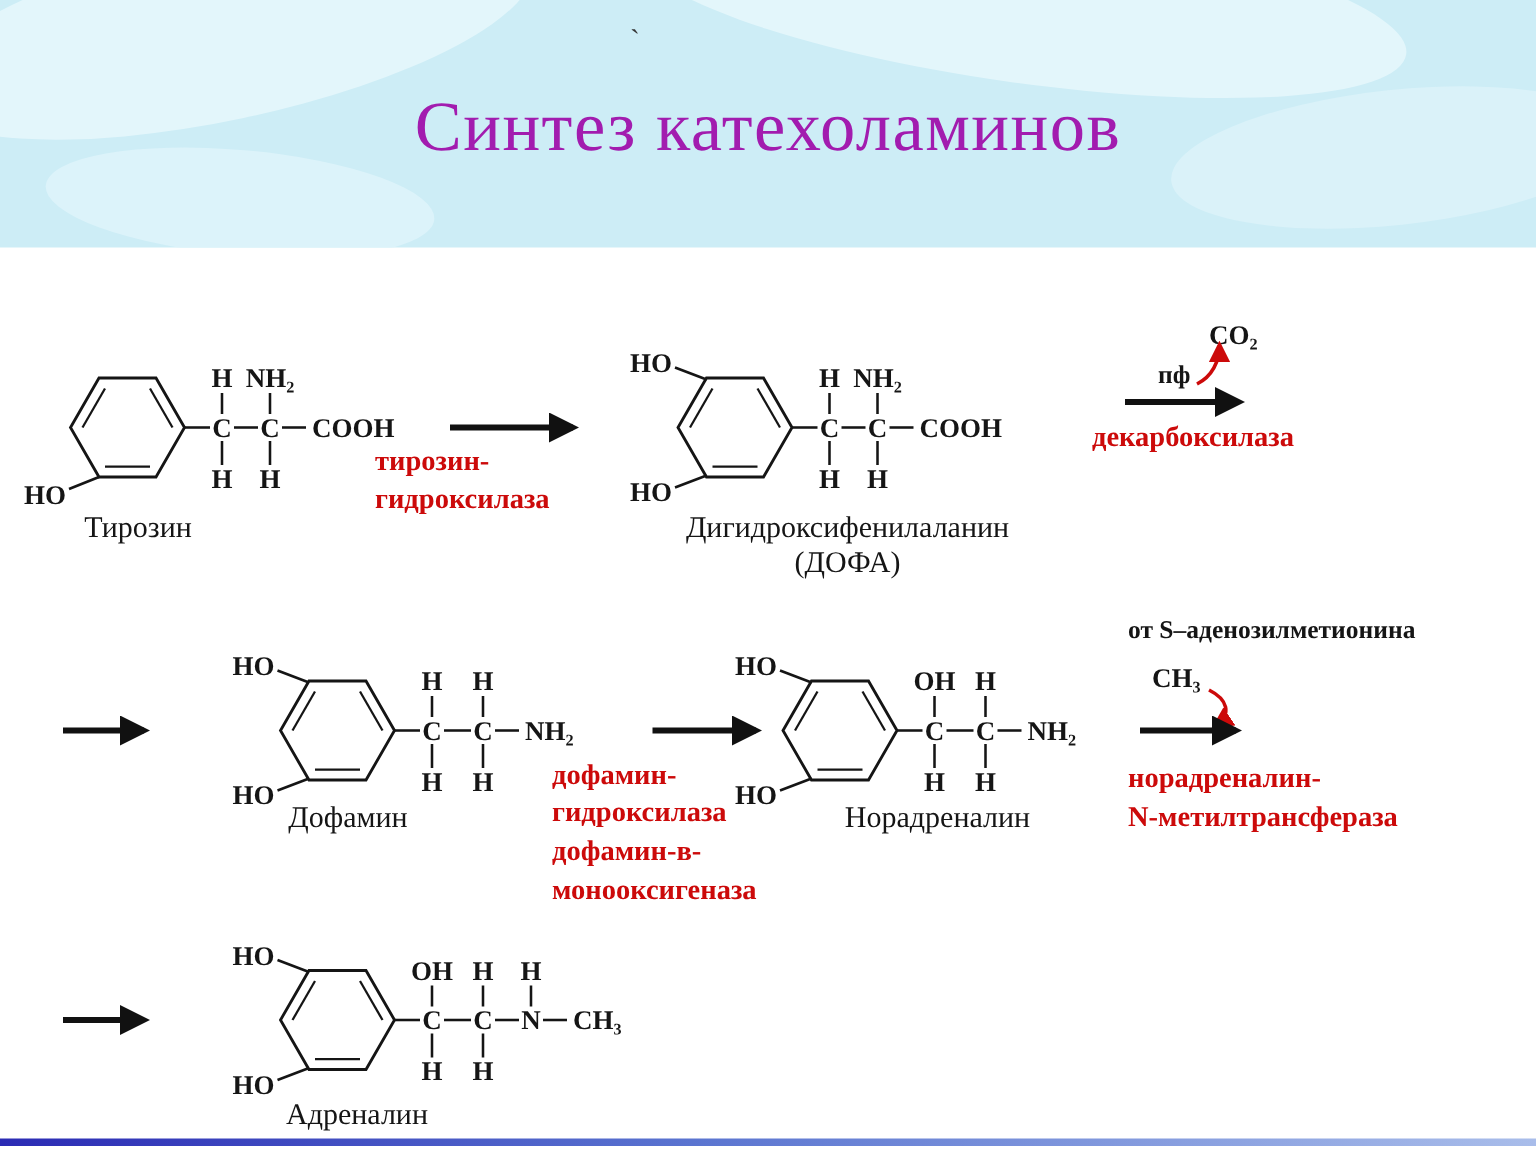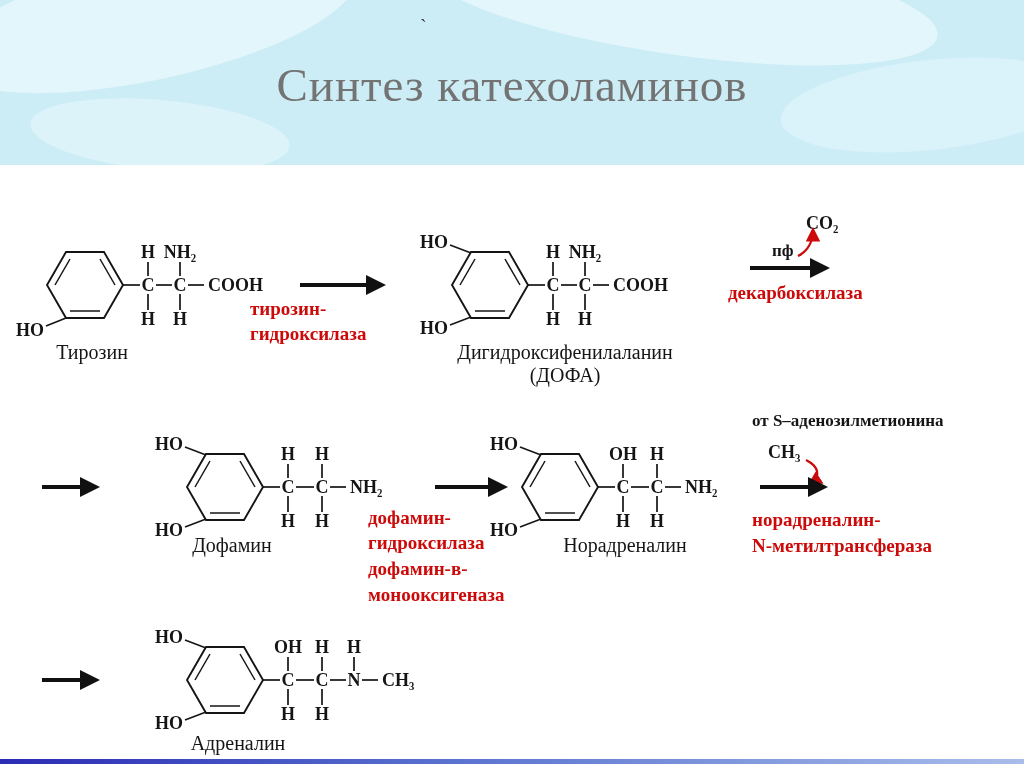--- a/index.html
+++ b/index.html
@@ -12,21 +12,21 @@
     position:absolute;top:0;left:0;width:1024px;height:165px;
     background:#cdedf6;overflow:hidden;
   }
   .blob{position:absolute;background:#e3f6fb;border-radius:50%;}
   .blob.b1{width:420px;height:120px;left:-60px;top:-40px;transform:rotate(-12deg);}
   .blob.b2{width:520px;height:110px;left:420px;top:-55px;transform:rotate(8deg);}
   .blob.b3{width:300px;height:90px;left:780px;top:60px;transform:rotate(-6deg);background:#daf2f9;}
   .blob.b4{width:260px;height:70px;left:30px;top:100px;transform:rotate(5deg);background:#dcf3fa;}
   .slide-title{
     position:absolute;top:58px;left:0;width:1024px;margin:0;
-    text-align:center;font-size:47px;font-weight:400;color:#737373;
+    text-align:center;font-size:47px;font-weight:400;color:#a21caf;
     letter-spacing:1px;
   }
   .stray{
     position:absolute;left:420px;top:16px;color:#333;font-size:20px;
   }
   svg.diagram{position:absolute;top:168px;left:0;}
   svg text{
     font-family:"Liberation Serif","DejaVu Serif",serif;
     text-anchor:middle;dominant-baseline:central;
   }

